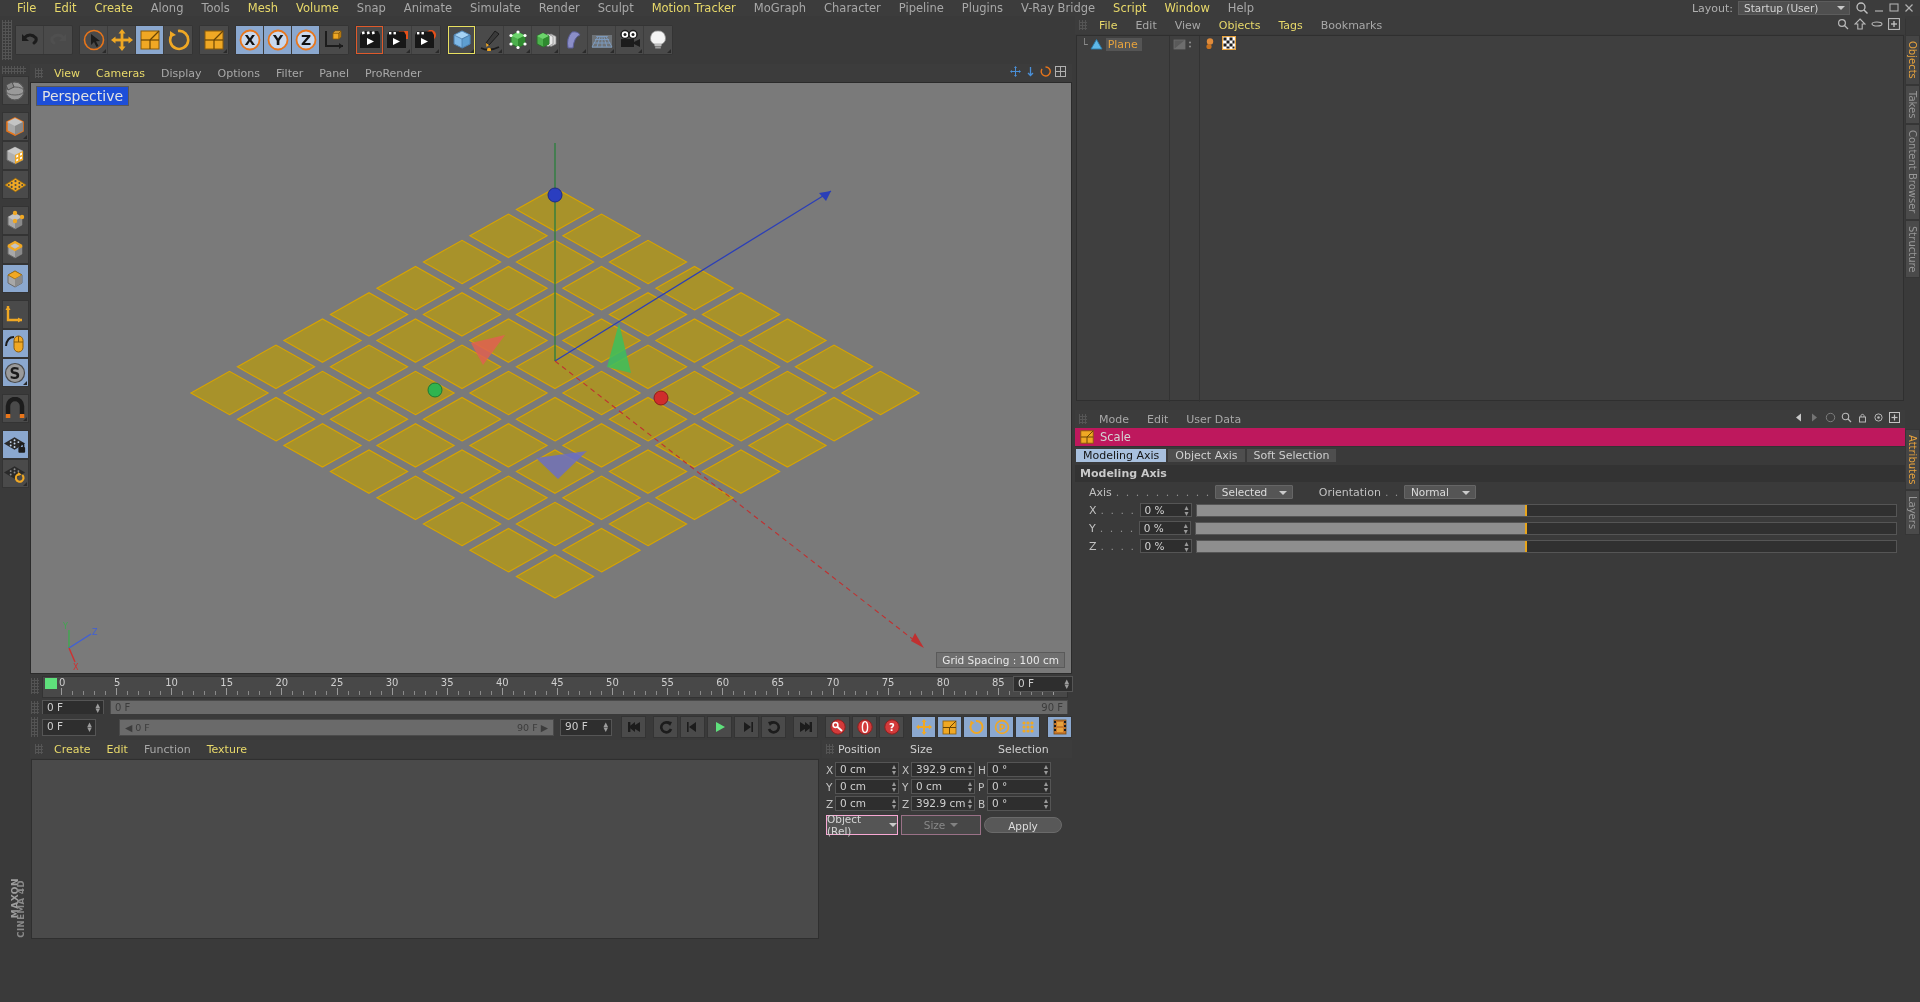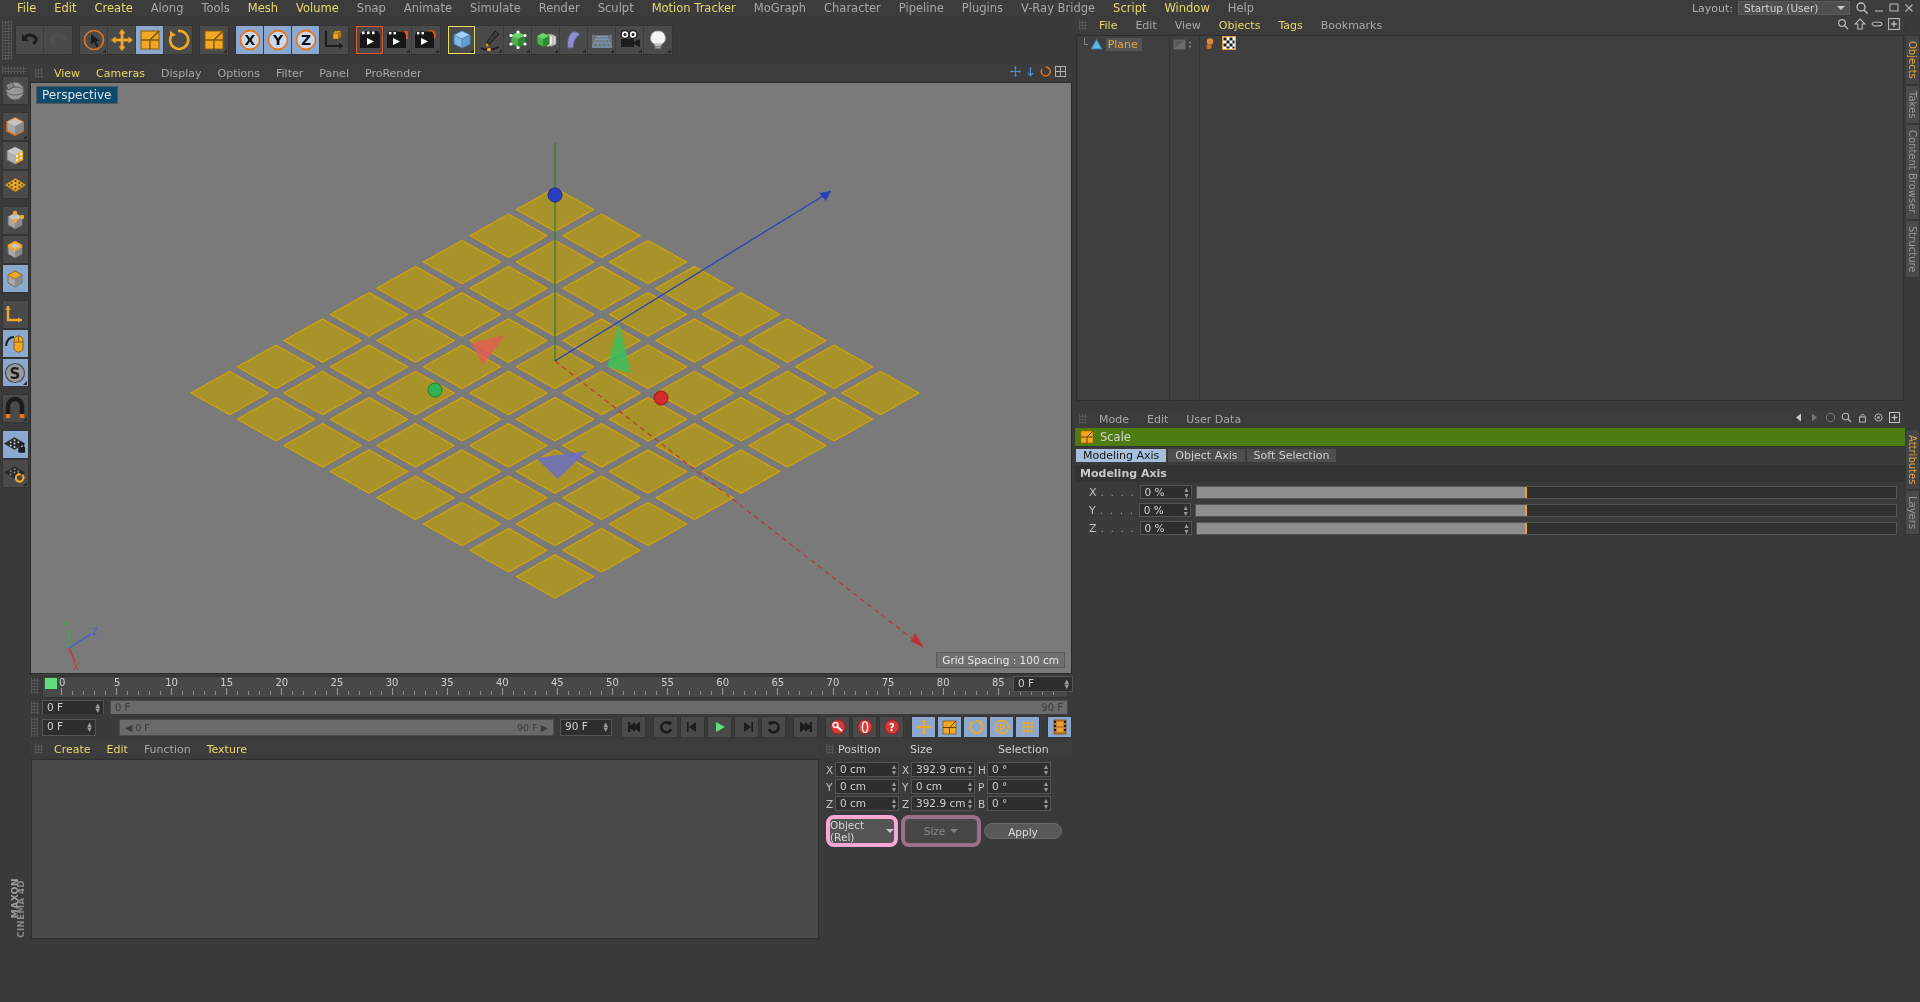--- a/index.html
+++ b/index.html
@@ -71,22 +71,22 @@
   .maxon span { display:block; writing-mode:vertical-rl; transform:rotate(180deg);
     margin:0 auto; font-weight:bold; }
 
   
   .vp-wrap { position:absolute; left:30px; top:64px; width:1042px; height:610px; }
   .vp-menu { height:18px; background:#3c3c3c; display:flex; align-items:center; padding-left:5px; position:relative; }
   .vp-menu .mi { padding:0 8px; font-size:11px; }
   .vp-menu-icons { position:absolute; right:6px; top:2px; display:flex; gap:4px; align-items:center; }
   .viewport { position:absolute; left:0; top:18px; width:1042px; height:592px; background:#7a7a7a;
     border:1px solid #2b2b2b; overflow:hidden; }
-  .persp-tag { position:absolute; left:5px; top:3px; background:#0c4a6e; color:#e3e3e3;
-    font-size:12px; padding:1px 5px; border:1px solid #585858; }
+  .persp-tag { position:absolute; left:5px; top:3px; background:#1d4ed8; color:#e3e3e3;
+    font-size:14px; padding:1px 5px; border:1px solid #585858; }
   .grid-tag { position:absolute; right:6px; bottom:5px; background:#6f6f6f; color:#e8e8e8;
     font-size:10.5px; padding:1px 5px; border:1px solid #5a5a5a; }
 
   
   .timeline { position:absolute; left:30px; top:674px; width:1042px; height:42px; background:#3a3a3a; }
   .tl-ruler { position:absolute; left:12px; top:2px; width:1026px; height:22px; background:#484848;
      border:1px solid #333; }
   .tl-green { position:absolute; left:2px; top:1px; width:12px; height:11px; background:#5fe07c; }
   .tl-num { position:absolute; top:0px; font-size:10px; color:#cfcfcf; }
   .tl-tick { position:absolute; bottom:2px; width:1px; background:#9a9a9a; }
@@ -110,22 +110,22 @@
      background:#4a4a4a; border:1px solid #2f2f2f; }
 
   
   .coords { position:absolute; left:822px; top:740px; width:250px; height:200px; background:#3a3a3a; }
   .co-menu { height:18px; background:#3c3c3c; display:flex; align-items:center; padding-left:4px; }
   .co-row { display:flex; align-items:center; margin-top:2px; }
   .co-lab { width:9px; font-size:10.5px; color:#c4c4c4; text-align:left; }
   .co-fld { width:64px; height:15px; background:#2e2e2e; border:1px solid #555; color:#d0d0d0;
      font-size:10.5px; line-height:13px; padding-left:4px; position:relative; margin-right:3px; }
   .co-fld .updn { position:absolute; right:2px; top:1px; font-size:8px; line-height:6px; color:#9a9a9a; }
-  .dropb { height:32px; background:#555; border:4px solid #f9a8d4; color:#d5d5d5; font-size:10.5px;
-     display:flex; align-items:center; justify-content:center; position:relative; border-radius:8px; }
+  .dropb { height:20px; background:#555; border:1px solid #f9a8d4; color:#d5d5d5; font-size:10.5px;
+     display:flex; align-items:center; justify-content:center; position:relative; border-radius:0; }
   .dropb .arw { position:absolute; right:5px; top:6px; width:0;height:0;
     border-left:4px solid transparent;border-right:4px solid transparent;border-top:4px solid #cacaca; }
   .applyb { height:16px; background:#585858; border:1px solid #6a6a6a; border-radius:8px;
      color:#ddd; font-size:10.5px; display:flex; align-items:center; justify-content:center; }
 
   
   .objman { position:absolute; left:1075px; top:16px; width:830px; height:386px; background:#3a3a3a; }
   .om-menu { height:18px; background:#3c3c3c; display:flex; align-items:center; padding-left:4px; position:relative; }
   .om-menu .mi { padding:0 9px; font-size:11px; }
   .om-icons { position:absolute; right:5px; top:2px; display:flex; gap:5px; align-items:center; }
@@ -133,21 +133,21 @@
      border:1px solid #2f2f2f; }
   .om-col { position:absolute; top:0; width:1px; height:366px; background:#333; }
   .om-row { height:17px; display:flex; align-items:center; padding-left:4px; position:relative; }
   .om-name { color:#e8a33d; font-size:11px; background:#555; padding:0 4px 0 2px; }
 
   .attrpanel { position:absolute; left:1075px; top:410px; width:830px; height:180px; background:#3a3a3a; }
   .ap-menu { height:18px; background:#3c3c3c; display:flex; align-items:center; padding-left:4px; position:relative; }
   .ap-menu .mi { padding:0 9px; font-size:11px; }
   .ap-icons { position:absolute; right:5px; top:2px; display:flex; gap:5px; align-items:center; }
   .ap-title { height:19px; display:flex; align-items:center; gap:6px; padding-left:5px;
-     background:#4d7c0f; border-bottom:1px solid #333; font-size:11.5px; color:#d4d4d4; }
+     background:#be185d; border-bottom:1px solid #333; font-size:11.5px; color:#d4d4d4; }
   .ap-tabs { display:flex; height:15px; margin-top:1px; }
   .ap-tab { height:15px; padding:0 7px; font-size:11px; color:#cfcfcf; background:#4e4e4e;
      border:1px solid #3a3a3a; display:flex; align-items:center; }
   .ap-tab.sel { background:#a8c0de; color:#141414; }
   .ap-section { background:#333; color:#c9c9c9; font-size:11px; font-weight:bold;
      padding:2px 0 2px 5px; margin-top:2px; }
   .ap-row { display:flex; align-items:center; height:16px; margin-top:2px; padding-left:14px; font-size:11px; }
   .dots { color:#8f8f8f; letter-spacing:1.5px; }
   .small-sel { height:14px; background:#555; border:1px solid #666; color:#dcdcdc; font-size:10.5px;
      display:flex; align-items:center; padding-left:6px; position:relative; border-radius:1px; }
@@ -1291,20 +1291,34 @@
     </div>
 
     <div class="ap-tabs" id="ap-tabs">
         <div class="ap-tab sel">Modeling Axis</div>
         <div class="ap-tab">Object Axis</div>
         <div class="ap-tab">Soft Selection</div>
       </div>
 
     <div class="ap-section">Modeling Axis</div>
 
+    <div class="ap-row">
+      <span style="color:#c2c2c2;">Axis</span>
+      <span class="dots" style="margin:0 4px;">. . . . . . . . . .</span>
+      <div class="small-sel" style="width:78px;">
+        <span>Selected</span>
+        <span class="arw"></span>
+      </div>
+      <span style="color:#c2c2c2;margin-left:26px;">Orientation</span>
+      <span class="dots" style="margin:0 4px;">. .</span>
+      <div class="small-sel" style="width:72px;">
+        <span>Normal</span>
+        <span class="arw"></span>
+      </div>
+    </div>
 
 
 
     <div id="ap-sliders" style="margin-top:2px;">
         <div class="ap-row" style="padding-right: 8px;">
           <span style="color: rgb(194, 194, 194);">X</span>
           <span class="dots" style="margin: 0px 4px;">. . . .</span>
           <div class="slider-field"><span>0 %</span><span class="updn">▴<br>▾</span></div>
           <div class="slider-track" style="margin-left: 4px;">
             <div class="slider-fill" style="width: 47%;"></div>

